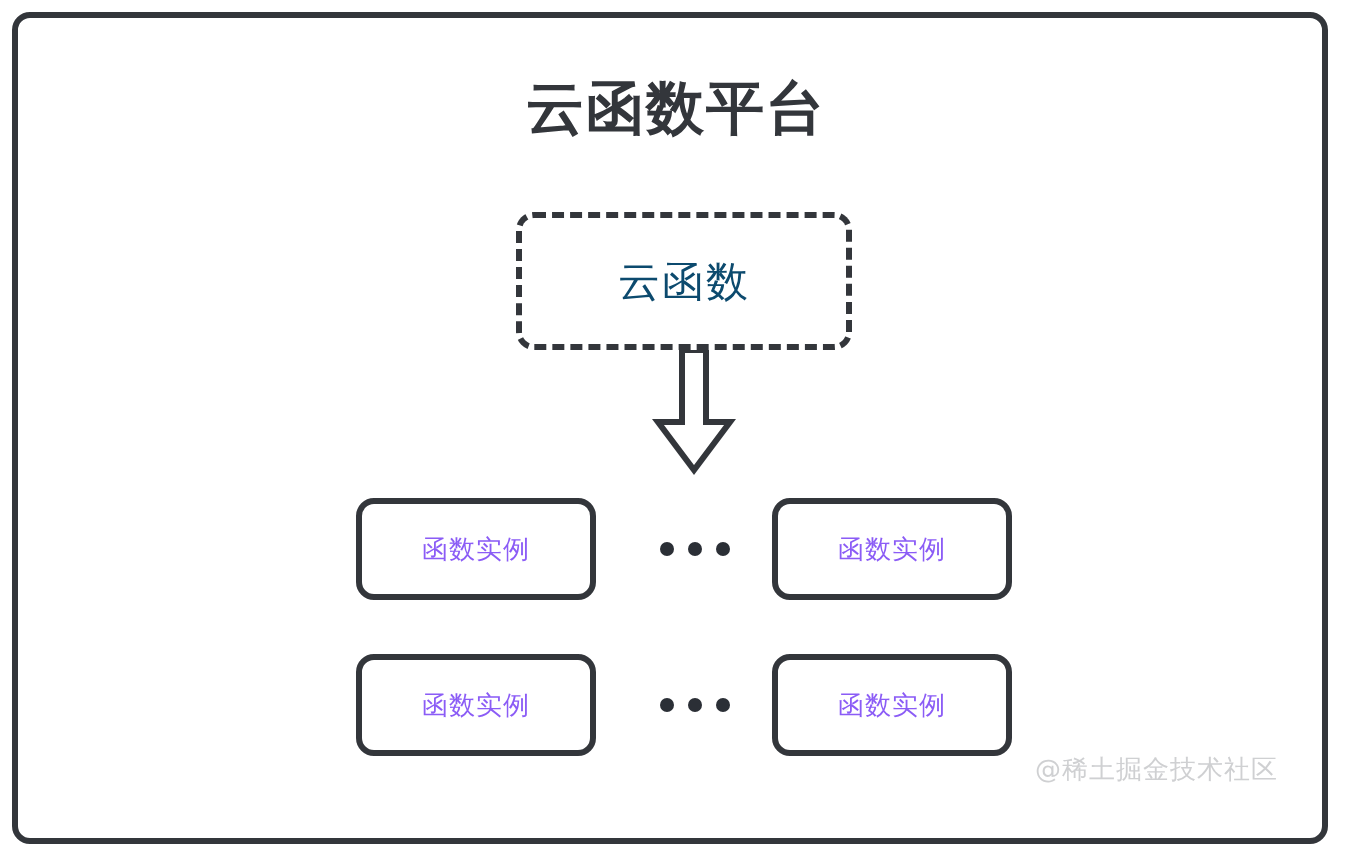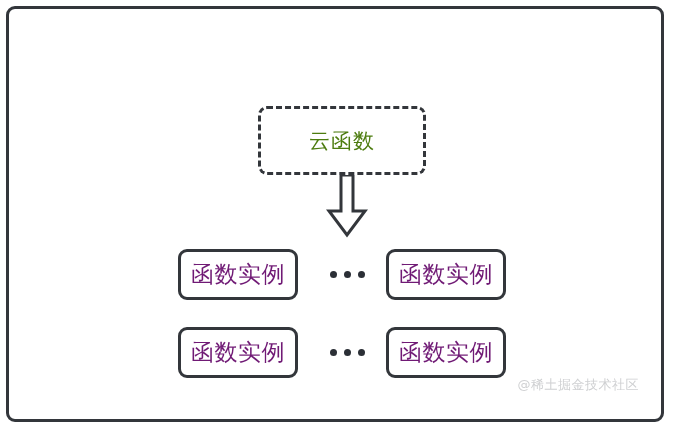--- a/index.html
+++ b/index.html
@@ -58,21 +58,21 @@
     box-sizing: border-box;
     border: 3px dashed #33363b;
     border-radius: 9px;
     background: #ffffff;
     display: flex;
     align-items: center;
     justify-content: center;
   }
   #cloud-function-box .box-label {
     font-size: 21px;
-    color: #4d7c0f;
+    color: #0c4a6e;
     letter-spacing: 1px;
   }
 
   
   #flow-arrow {
     position: absolute;
     left: 314px;
     top: 166px;
     width: 48px;
     height: 64px;
@@ -98,22 +98,22 @@
     border-radius: 9px;
     background: #ffffff;
     display: flex;
     align-items: center;
     justify-content: center;
   }
   .instance-box-left  { left: 169px; }
   .instance-box-right { left: 377px; }
 
   .instance-box .box-label {
-    font-size: 23px;
-    color: #701a75;
+    font-size: 13px;
+    color: #8b5cf6;
     letter-spacing: 0.5px;
   }
 
   .row-ellipsis {
     position: absolute;
     left: 299px;
     top: 0;
     width: 78px;
     height: 51px;
     display: flex;
@@ -139,20 +139,21 @@
     white-space: nowrap;
   }
 </style>
 </head>
 <body>
 
 <div id="diagram-canvas">
 
   <div id="platform-container">
 
+    <div id="platform-title">云函数平台</div>
 
     <div id="cloud-function-box">
       <span class="box-label">云函数</span>
     </div>
 
     <div id="flow-arrow">
       <svg width="48" height="64" viewBox="0 0 48 64" xmlns="http://www.w3.org/2000/svg">
         <polygon points="18,0 30,0 30,36 42,36 24,60 6,36 18,36" fill="#ffffff" stroke="#33363b" stroke-width="3" stroke-linejoin="miter"></polygon>
       </svg>
     </div>

